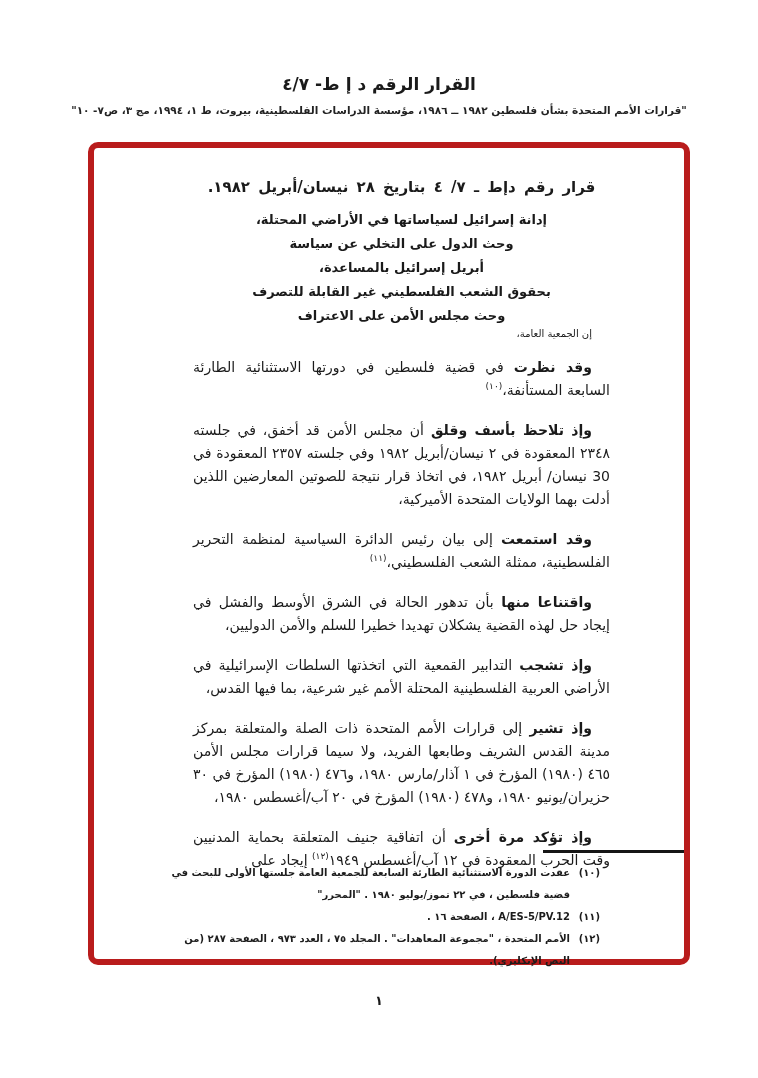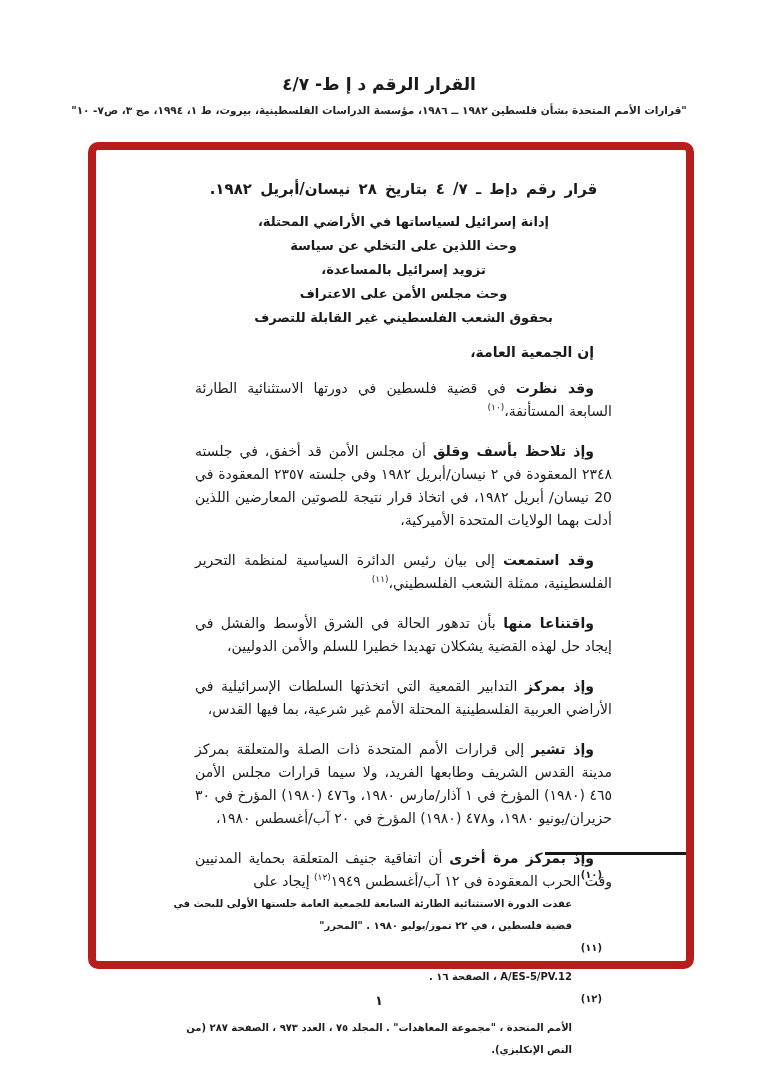--- a/index.html
+++ b/index.html
@@ -17,40 +17,39 @@
   }
   .header-title{
     font-size:17px;font-weight:bold;letter-spacing:0.5px;
   }
   .header-citation{
     margin-top:10px;font-size:10.5px;font-weight:bold;color:#222;
   }
   .frame{
     position:absolute;left:88px;top:142px;
     width:590px;height:811px;
-    border:8px solid #b91c1c;
+    border:6px solid #b91c1c;
     border-radius:10px;
     background:#fff;
   }
   .doc{
     position:absolute;top:0;right:74px;width:417px;
     direction:rtl;
   }
   .intro{
     margin-top:30px;
     text-align:center;font-weight:bold;font-size:15px;
     word-spacing:3px;
   }
   .title-block{
     margin-top:12px;
     text-align:center;font-weight:bold;font-size:13px;line-height:24px;
   }
   .opening{
-    margin-top:14px;
-    font-weight:bold;font-size:14px;
+    font-weight:normal;font-size:10px;
     text-indent:18px;
   }
   .paras{margin-top:7px;}
   .paras p{
     margin:17px 0 2px 0;
     font-size:14px;line-height:23px;
     text-align:justify;
     text-indent:18px;
   }
   .paras p .lead{font-weight:bold;}
@@ -64,53 +63,53 @@
   }
   .note-list{
     padding-right:84px;padding-left:73px;
   }
   .note-row{
     display:flex;direction:rtl;
     font-size:10px;font-weight:bold;line-height:22px;
     color:#1c1c1c;
   }
   .note-num{flex:0 0 30px;}
-  .note-text{flex:1;text-align:right;margin-top:29px;}
+  .note-text{flex:1;text-align:right;}
   .pagenum{
     position:absolute;top:993px;left:0;right:0;
     text-align:center;font-size:13px;font-weight:bold;
   }
 </style>
 </head>
 <body>
 
 <div class="header">
   <div class="header-title">القرار الرقم د إ ط- ٤/٧</div>
   <div class="header-citation">"قرارات الأمم المتحدة بشأن فلسطين ١٩٨٢ ــ ١٩٨٦، مؤسسة الدراسات الفلسطينية، بيروت، ط ١، ١٩٩٤، مج ٣، ص٧- ١٠"</div>
 </div>
 
 <div class="frame">
   <div class="doc">
     <div class="intro">قرار رقم دإط ـ ٧/ ٤ بتاريخ ٢٨ نيسان/أبريل ١٩٨٢.</div>
     <div class="title-block">
         <div>إدانة إسرائيل لسياساتها في الأراضي المحتلة،</div>
-        <div>وحث اللذين على التخلي عن سياسة</div>
-        <div>تزويد إسرائيل بالمساعدة،</div>
+        <div>وحث الدول على التخلي عن سياسة</div>
+        <div>أبريل إسرائيل بالمساعدة،</div>
+        <div>بحقوق الشعب الفلسطيني غير القابلة للتصرف</div>
         <div>وحث مجلس الأمن على الاعتراف</div>
-        <div>بحقوق الشعب الفلسطيني غير القابلة للتصرف</div>
       </div>
     <div class="opening">إن الجمعية العامة،</div>
     <div class="paras">
         <p><span class="lead">وقد نظرت</span><span> في قضية فلسطين في دورتها الاستثنائية الطارئة السابعة المستأنفة،</span><sup>(١٠)</sup></p>
-        <p><span class="lead">وإذ تلاحظ بأسف وقلق</span><span> أن مجلس الأمن قد أخفق، في جلسته ٢٣٤٨ المعقودة في ٢ نيسان/أبريل ١٩٨٢ وفي جلسته ٢٣٥٧ المعقودة في 20 نيسان/ أبريل ١٩٨٢، في اتخاذ قرار نتيجة للصوتين المعارضين اللذين أدلت بهما الولايات المتحدة الأميركية،</span></p>
+        <p><span class="lead">وإذ تلاحظ بأسف وقلق</span><span> أن مجلس الأمن قد أخفق، في جلسته ٢٣٤٨ المعقودة في ٢ نيسان/أبريل ١٩٨٢ وفي جلسته ٢٣٥٧ المعقودة في 30 نيسان/ أبريل ١٩٨٢، في اتخاذ قرار نتيجة للصوتين المعارضين اللذين أدلت بهما الولايات المتحدة الأميركية،</span></p>
         <p><span class="lead">وقد استمعت</span><span> إلى بيان رئيس الدائرة السياسية لمنظمة التحرير الفلسطينية، ممثلة الشعب الفلسطيني،</span><sup>(١١)</sup></p>
         <p><span class="lead">واقتناعا منها</span><span> بأن تدهور الحالة في الشرق الأوسط والفشل في إيجاد حل لهذه القضية يشكلان تهديدا خطيرا للسلم والأمن الدوليين،</span></p>
-        <p><span class="lead">وإذ بمركز</span><span> التدابير القمعية التي اتخذتها السلطات الإسرائيلية في الأراضي العربية الفلسطينية المحتلة الأمم غير شرعية، بما فيها القدس،</span></p>
+        <p><span class="lead">وإذ تشجب</span><span> التدابير القمعية التي اتخذتها السلطات الإسرائيلية في الأراضي العربية الفلسطينية المحتلة الأمم غير شرعية، بما فيها القدس،</span></p>
         <p><span class="lead">وإذ تشير</span><span> إلى قرارات الأمم المتحدة ذات الصلة والمتعلقة بمركز مدينة القدس الشريف وطابعها الفريد، ولا سيما قرارات مجلس الأمن ٤٦٥ (١٩٨٠) المؤرخ في ١ آذار/مارس ١٩٨٠، و٤٧٦ (١٩٨٠) المؤرخ في ٣٠ حزيران/يونيو ١٩٨٠، و٤٧٨ (١٩٨٠) المؤرخ في ٢٠ آب/أغسطس ١٩٨٠،</span></p>
-        <p><span class="lead">وإذ بمركز مرة أخرى</span><span> أن اتفاقية جنيف المتعلقة بحماية المدنيين وقت الحرب المعقودة فى ١٢ آب/أغسطس ١٩٤٩</span><sup>(١٢)</sup><span> إيجاد على</span></p>
+        <p><span class="lead">وإذ تؤكد مرة أخرى</span><span> أن اتفاقية جنيف المتعلقة بحماية المدنيين وقت الحرب المعقودة فى ١٢ آب/أغسطس ١٩٤٩</span><sup>(١٢)</sup><span> إيجاد على</span></p>
       </div>
   </div>
   <div class="notes">
     <div class="sep"></div>
     <div class="note-list">
         <div class="note-row">
           <div class="note-num">(١٠)</div>
           <div class="note-text">عقدت الدورة الاستثنائية الطارئة السابعة للجمعية العامة جلستها الأولى للبحث في قضية فلسطين ، في ٢٢ تموز/يوليو ١٩٨٠ . "المحرر"</div>
         </div>
         <div class="note-row">

